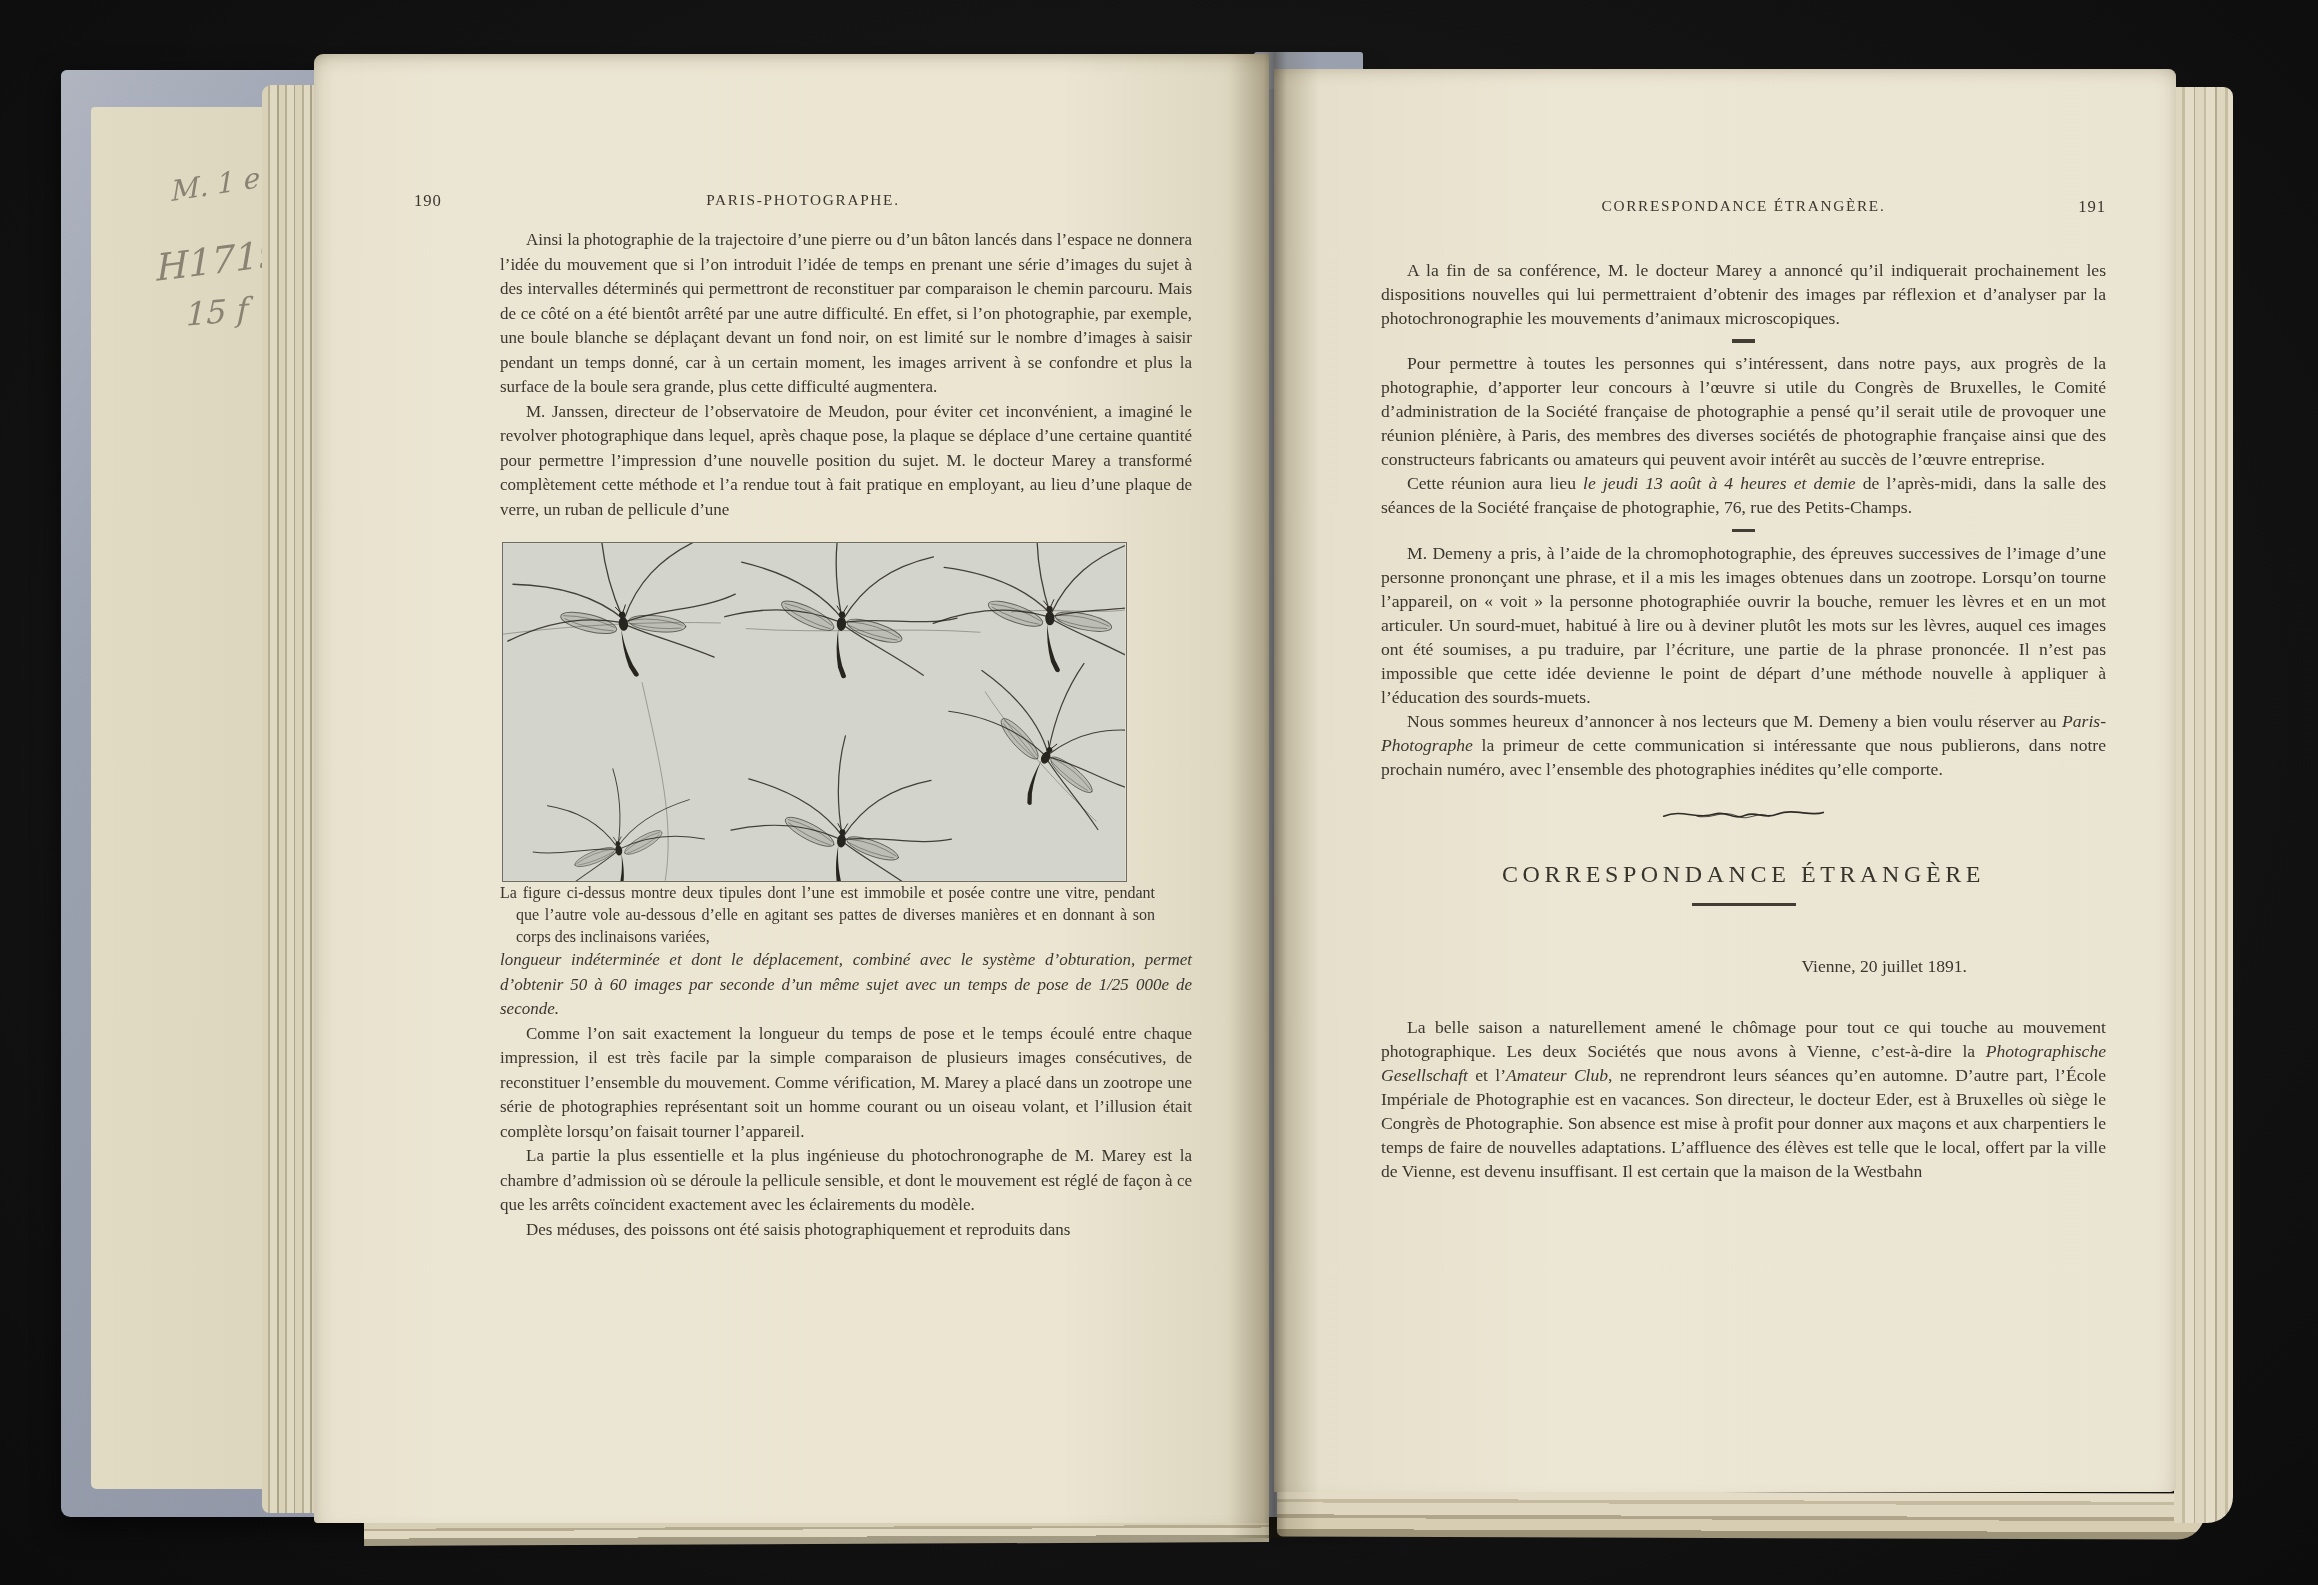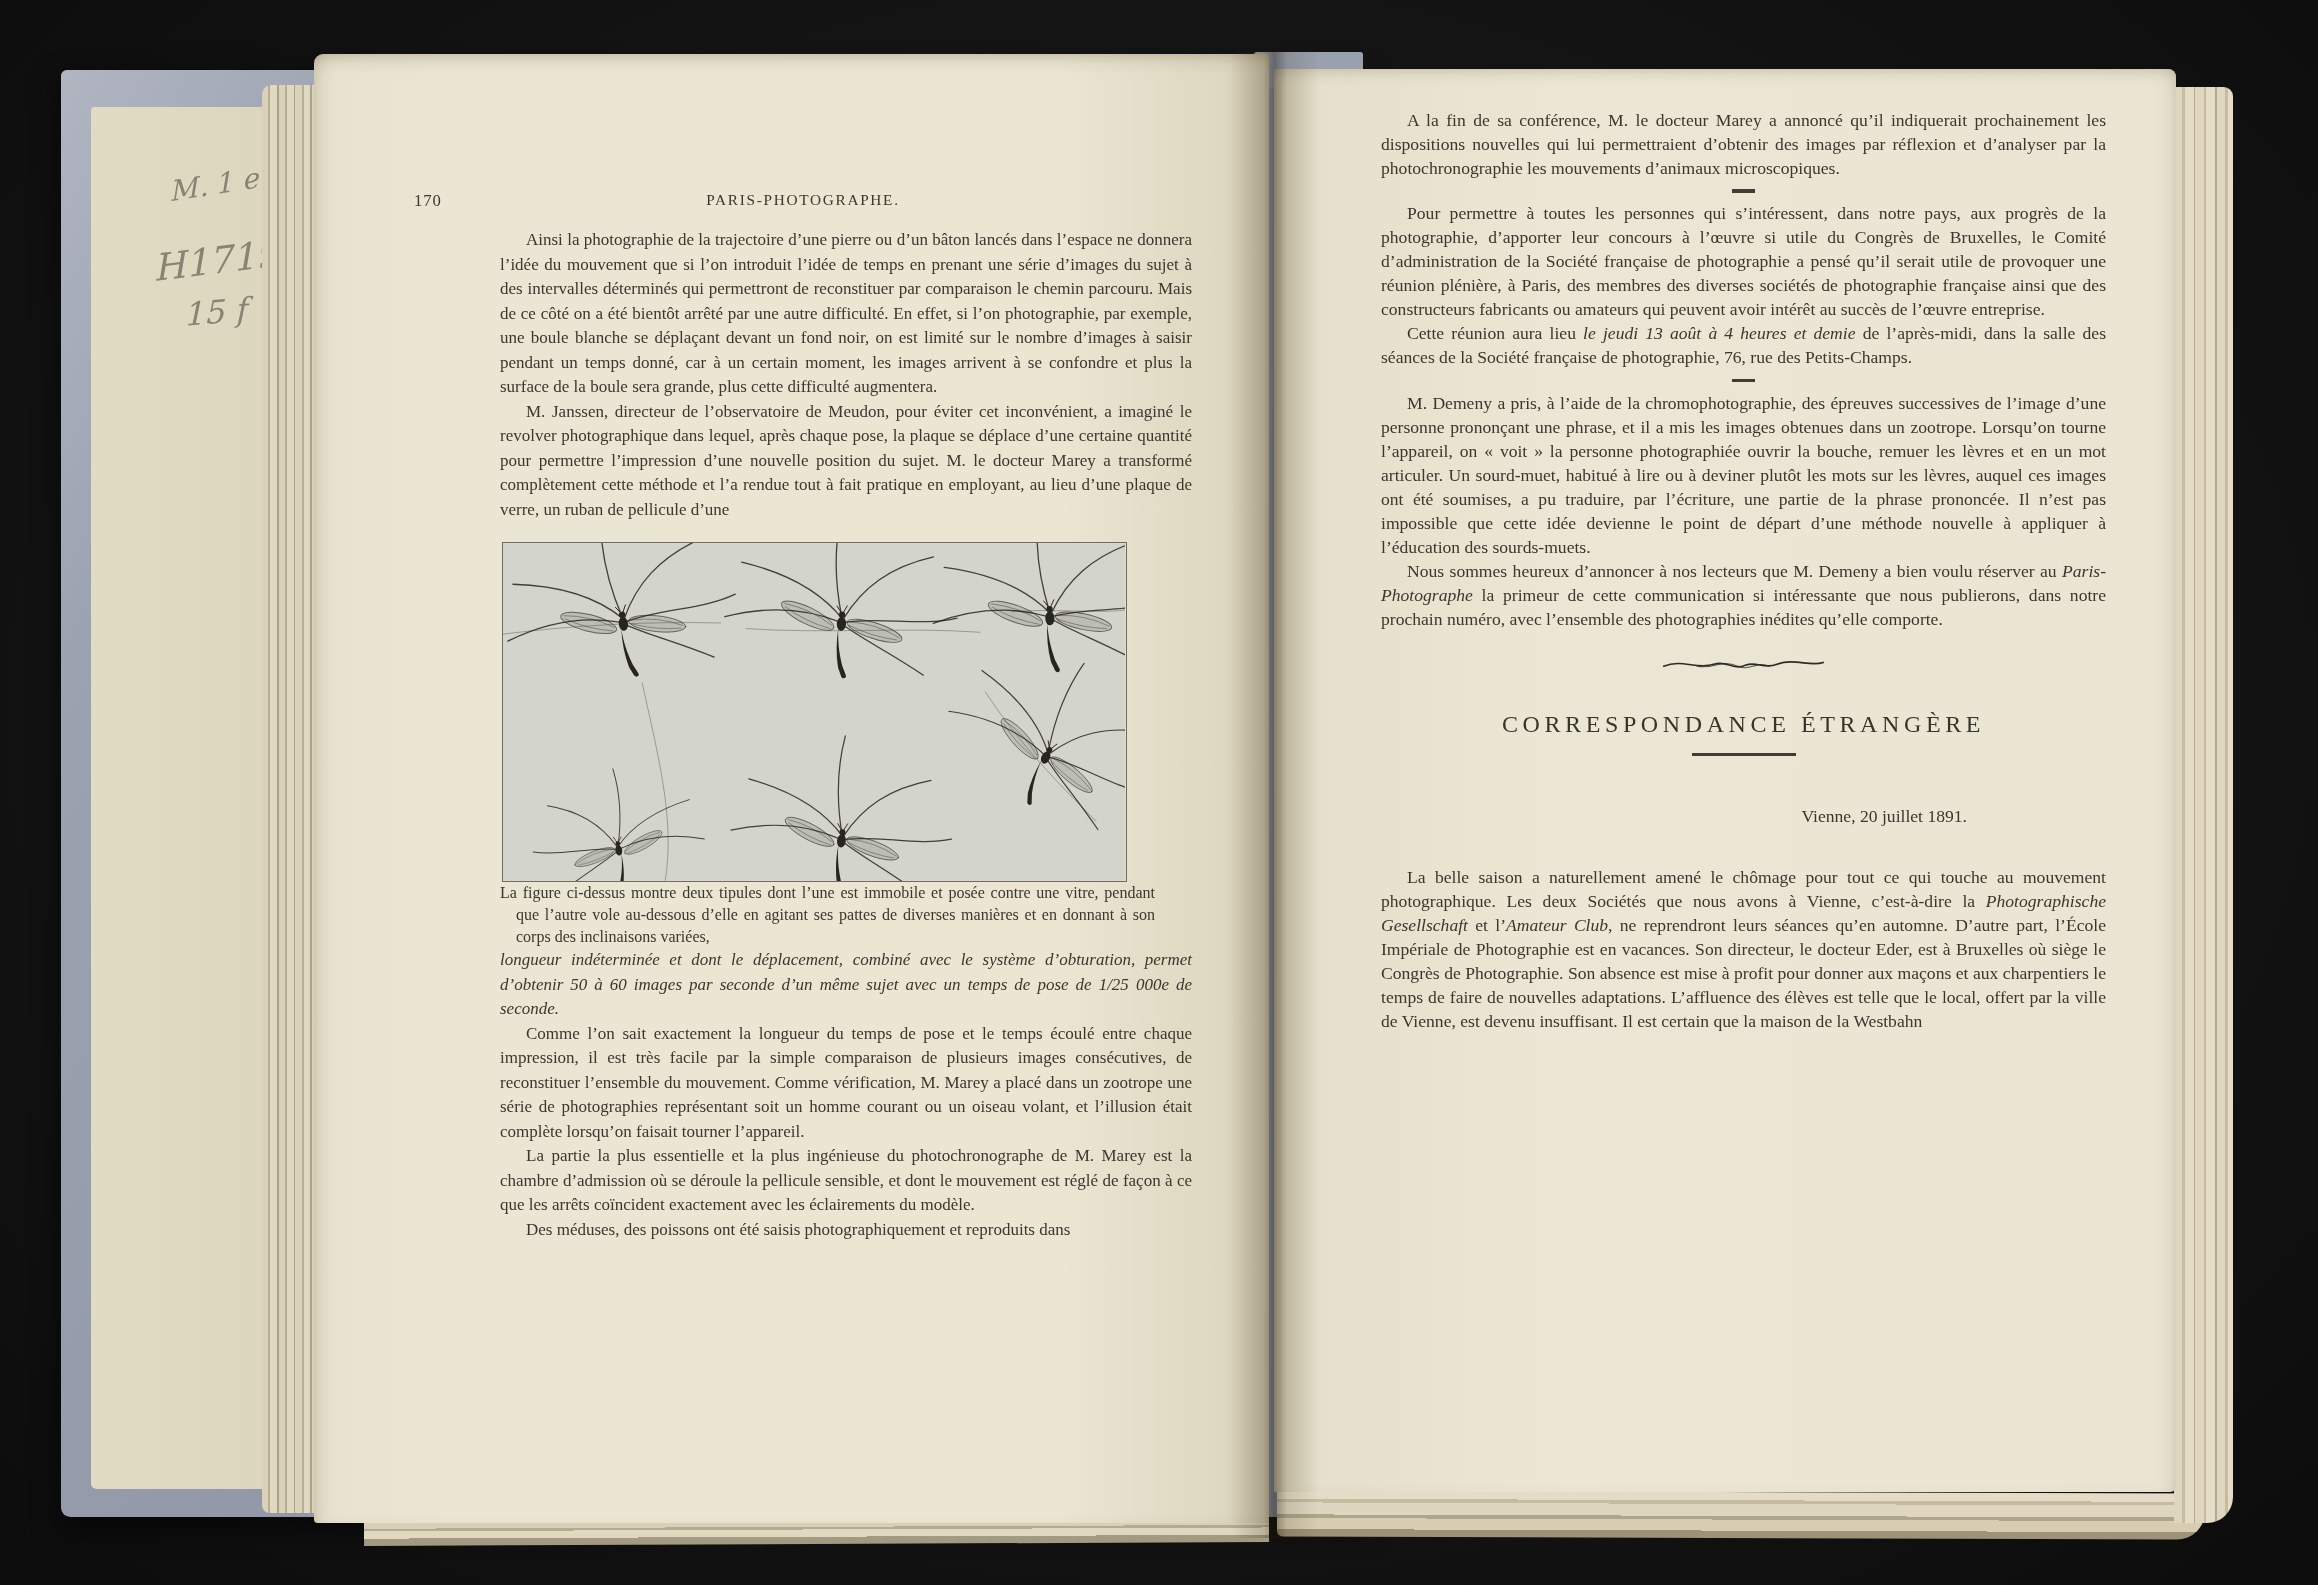--- a/index.html
+++ b/index.html
@@ -95,21 +95,21 @@
     <div class="hand l3">15 f</div>
   </div>
 
   <div class="edge-left"></div>
   <div class="edge-bottom-left"></div>
   <div class="edge-bottom-right"></div>
   <div class="edge-right"></div>
 
   <div class="page page-left">
     <div class="runhead">
-      <span class="num">170</span>
+      <span class="num">190</span>
       <span class="title">PARIS-PHOTOGRAPHE.</span>
     </div>
     <div class="body">
       <p class="ind">Ainsi la photographie de la trajectoire d’une pierre ou d’un bâton lancés dans l’espace ne donnera l’idée du mouvement que si l’on introduit l’idée de temps en prenant une série d’images du sujet à des intervalles déterminés qui permettront de reconstituer par comparaison le chemin parcouru. Mais de ce côté on a été bientôt arrêté par une autre difficulté. En effet, si l’on photographie, par exemple, une boule blanche se déplaçant devant un fond noir, on est limité sur le nombre d’images à saisir pendant un temps donné, car à un certain moment, les images arrivent à se confondre et plus la surface de la boule sera grande, plus cette difficulté augmentera.</p>
       <p class="ind">M. Janssen, directeur de l’observatoire de Meudon, pour éviter cet inconvénient, a imaginé le revolver photographique dans lequel, après chaque pose, la plaque se déplace d’une certaine quantité pour permettre l’impression d’une nouvelle position du sujet. M. le docteur Marey a transformé complètement cette méthode et l’a rendue tout à fait pratique en employant, au lieu d’une plaque de verre, un ruban de pellicule d’une</p>
 
       <div class="figure" role="img" aria-label="Chronophotographie de six tipules en vol, l’une posée contre une vitre">
         <svg width="622" height="338" viewBox="0 0 671 364">
           <defs>
             <g id="fly" stroke="#26251f" fill="none" stroke-linecap="round">
@@ -156,20 +156,24 @@
       <p class="caption">La figure ci-dessus montre deux tipules dont l’une est immobile et posée contre une vitre, pendant que l’autre vole au-dessous d’elle en agitant ses pattes de diverses manières et en donnant à son corps des inclinaisons variées,</p>
 
       <p class="after-fig">longueur indéterminée et dont le déplacement, combiné avec le système d’obturation, permet d’obtenir 50 à 60 images par seconde d’un même sujet avec un temps de pose de 1/25 000e de seconde.</p>
       <p class="ind">Comme l’on sait exactement la longueur du temps de pose et le temps écoulé entre chaque impression, il est très facile par la simple comparaison de plusieurs images consécutives, de reconstituer l’ensemble du mouvement. Comme vérification, M. Marey a placé dans un zootrope une série de photographies représentant soit un homme courant ou un oiseau volant, et l’illusion était complète lorsqu’on faisait tourner l’appareil.</p>
       <p class="ind">La partie la plus essentielle et la plus ingénieuse du photochronographe de M. Marey est la chambre d’admission où se déroule la pellicule sensible, et dont le mouvement est réglé de façon à ce que les arrêts coïncident exactement avec les éclairements du modèle.</p>
       <p class="ind">Des méduses, des poissons ont été saisis photographiquement et reproduits dans</p>
     </div>
   </div>
 
   <div class="page page-right">
+    <div class="runhead">
+      <span class="title">CORRESPONDANCE ÉTRANGÈRE.</span>
+      <span class="num">191</span>
+    </div>
     <div class="body">
       <p class="ind">A la fin de sa conférence, M. le docteur Marey a annoncé qu’il indiquerait prochainement les dispositions nouvelles qui lui permettraient d’obtenir des images par réflexion et d’analyser par la photochronographie les mouvements d’animaux microscopiques.</p>
       <div class="dash"></div>
       <p class="ind">Pour permettre à toutes les personnes qui s’intéressent, dans notre pays, aux progrès de la photographie, d’apporter leur concours à l’œuvre si utile du Congrès de Bruxelles, le Comité d’administration de la Société française de photographie a pensé qu’il serait utile de provoquer une réunion plénière, à Paris, des membres des diverses sociétés de photographie française ainsi que des constructeurs fabricants ou amateurs qui peuvent avoir intérêt au succès de l’œuvre entreprise.</p>
       <p class="ind">Cette réunion aura lieu <i>le jeudi 13 août à 4 heures et demie</i> de l’après-midi, dans la salle des séances de la Société française de photographie, 76, rue des Petits-Champs.</p>
       <div class="dash"></div>
       <p class="ind">M. Demeny a pris, à l’aide de la chromophotographie, des épreuves successives de l’image d’une personne prononçant une phrase, et il a mis les images obtenues dans un zootrope. Lorsqu’on tourne l’appareil, on « voit » la personne photographiée ouvrir la bouche, remuer les lèvres et en un mot articuler. Un sourd-muet, habitué à lire ou à deviner plutôt les mots sur les lèvres, auquel ces images ont été soumises, a pu traduire, par l’écriture, une partie de la phrase prononcée. Il n’est pas impossible que cette idée devienne le point de départ d’une méthode nouvelle à appliquer à l’éducation des sourds-muets.</p>
       <p class="ind">Nous sommes heureux d’annoncer à nos lecteurs que M. Demeny a bien voulu réserver au <i>Paris-Photographe</i> la primeur de cette communication si intéressante que nous publierons, dans notre prochain numéro, avec l’ensemble des photographies inédites qu’elle comporte.</p>
 
       <div class="ornament">

